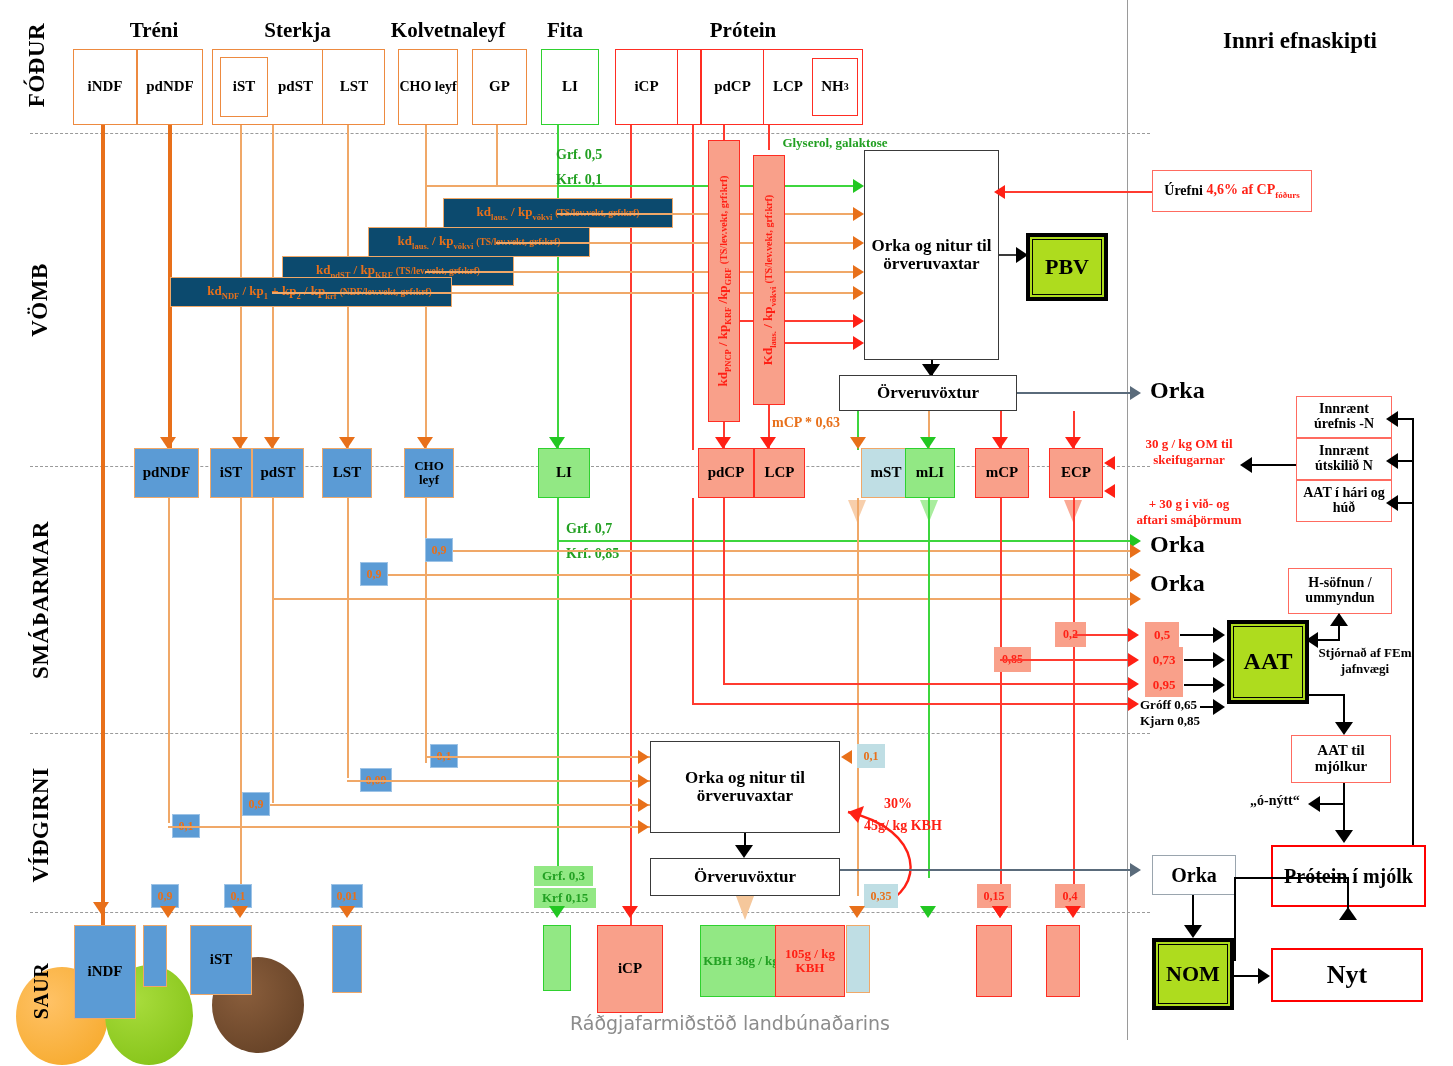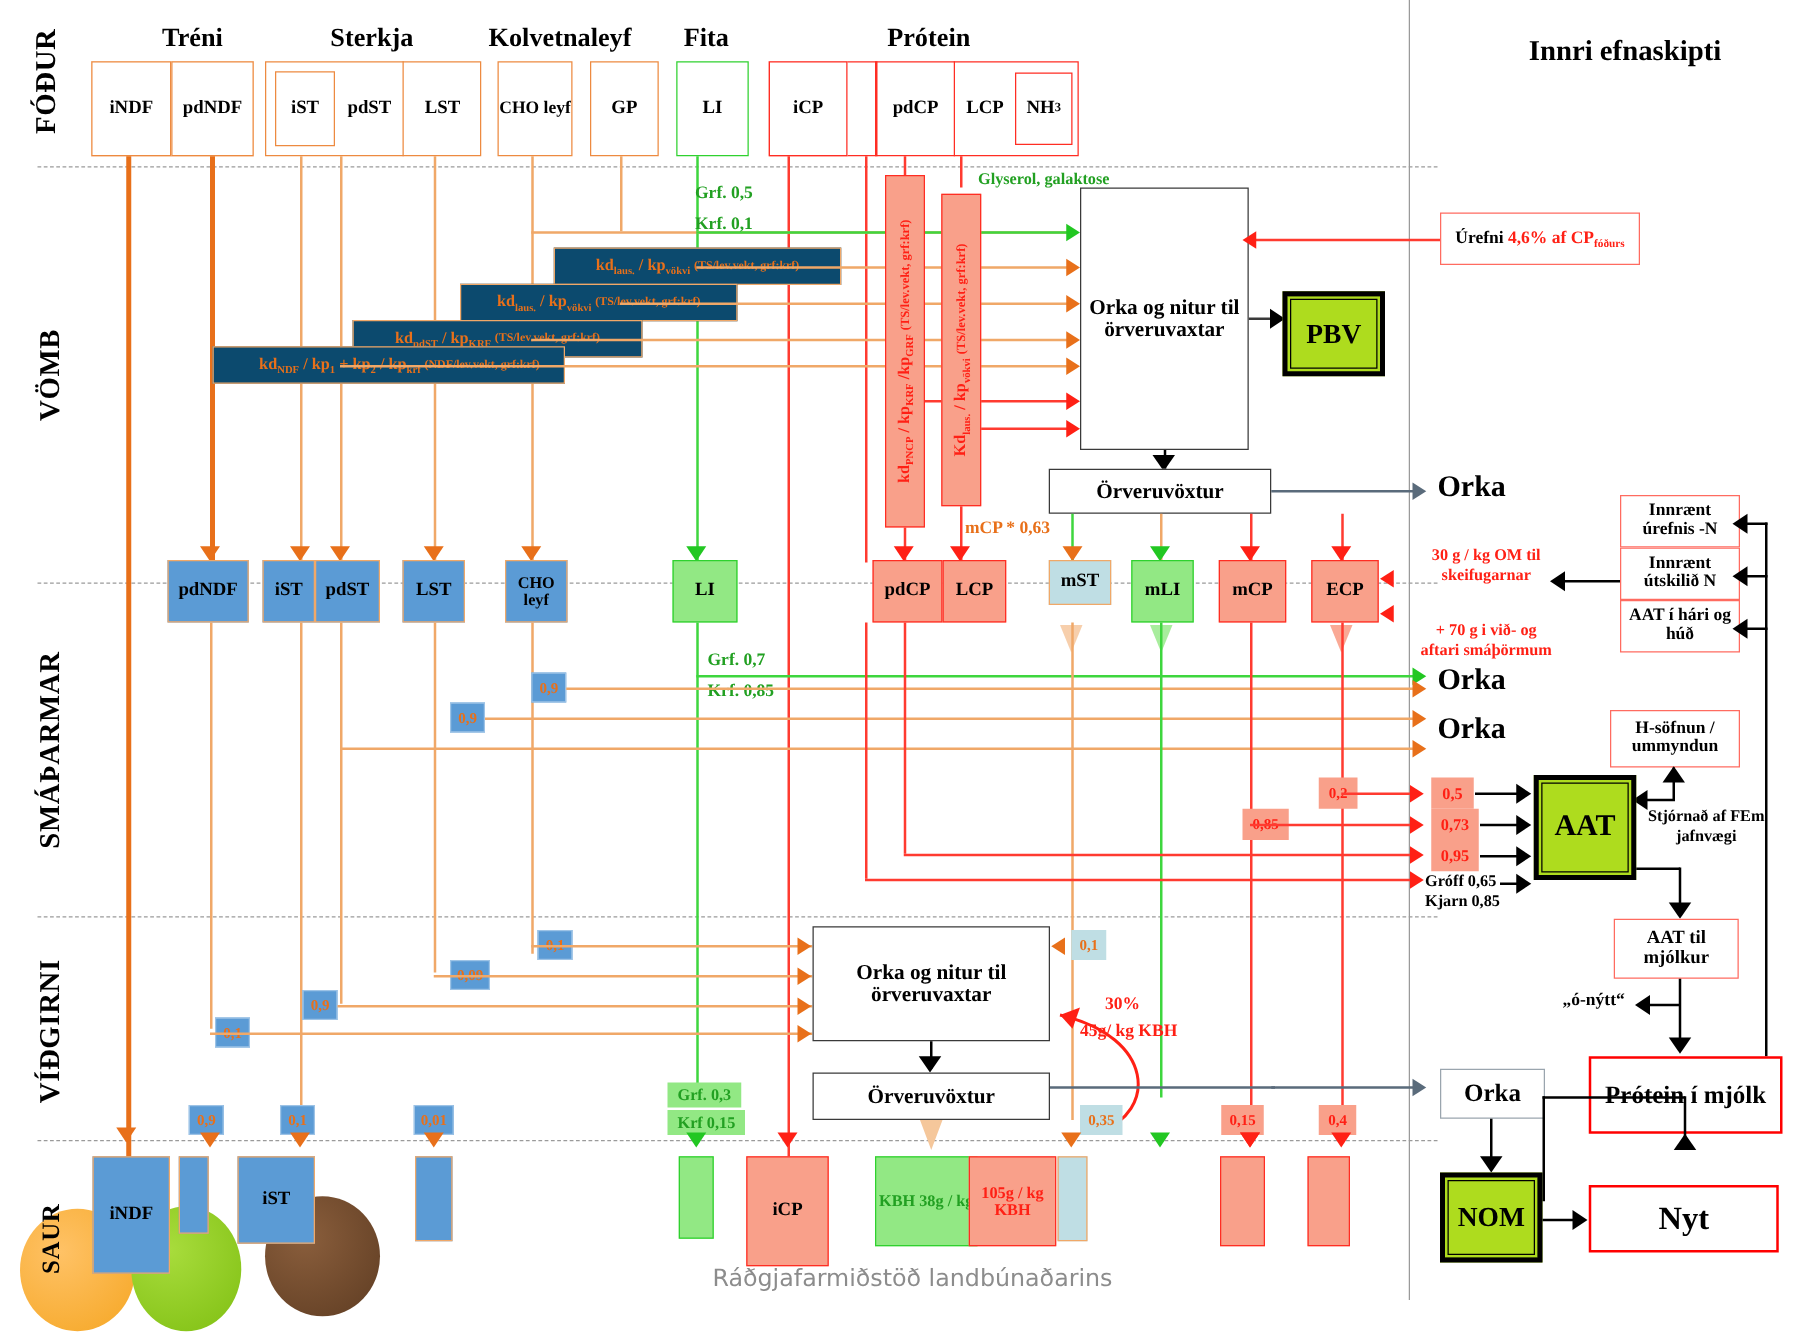--- a/index.html
+++ b/index.html
@@ -312,35 +312,35 @@
     </div>
   <div class="abs ctr nbox n-green" style="left:538px;top:448px;width:52px;height:50px;">
       <span>LI</span>
     </div>
   <div class="abs ctr nbox n-red" style="left:698px;top:448px;width:56px;height:50px;">
       <span>pdCP</span>
     </div>
   <div class="abs ctr nbox n-red" style="left:754px;top:448px;width:51px;height:50px;">
       <span>LCP</span>
     </div>
-  <div class="abs ctr nbox n-ltblue" style="left:839px;top:448px;width:50px;height:36px;">
+  <div class="abs ctr nbox n-ltblue" style="left:861px;top:448px;width:50px;height:50px;">
       <span>mST</span>
     </div>
   <div class="abs ctr nbox n-green" style="left:905px;top:448px;width:50px;height:50px;">
       <span>mLI</span>
     </div>
   <div class="abs ctr nbox n-red" style="left:975px;top:448px;width:54px;height:50px;">
       <span>mCP</span>
     </div>
   <div class="abs ctr nbox n-red" style="left:1049px;top:448px;width:54px;height:50px;">
       <span>ECP</span>
     </div>
 
   <div class="abs lr" style="left:1133px;top:436px;width:112px;text-align:center;line-height:1.2;font-size:13px;"><span>30 g / kg OM til skeifugarnar</span></div>
-  <div class="abs lr" style="left:1133px;top:496px;width:112px;text-align:center;line-height:1.2;font-size:13px;"><span>+ 70 g i við- og aftari smáþörmum</span></div>
+  <div class="abs lr" style="left:1133px;top:496px;width:112px;text-align:center;line-height:1.2;font-size:13px;"><span>+ 30 g i við- og aftari smáþörmum</span></div>
   <div class="abs ar ar-l-red" style="left:1104px;top:456px;"></div>
   <div class="abs ar ar-l-red" style="left:1104px;top:484px;"></div>
 
   <div class="abs" style="left:848px;top:500px;width:0;height:0;border-top:22px solid #F0A868;border-left:9px solid transparent;border-right:9px solid transparent;opacity:.55;"></div>
   <div class="abs" style="left:920px;top:500px;width:0;height:0;border-top:22px solid #92E884;border-left:9px solid transparent;border-right:9px solid transparent;opacity:.8;"></div>
   <div class="abs" style="left:1064px;top:500px;width:0;height:0;border-top:22px solid #F9A08A;border-left:9px solid transparent;border-right:9px solid transparent;opacity:.9;"></div>
 
   <div class="abs lg" style="left:566px;top:521px;font-size:14px;"><span>Grf. 0,7</span></div>
   <div class="abs lg" style="left:566px;top:546px;font-size:14px;"><span>Krf. 0,85</span></div>
   <div class="abs pipe v-grn" style="left:557px;top:498px;height:380px;"></div>

